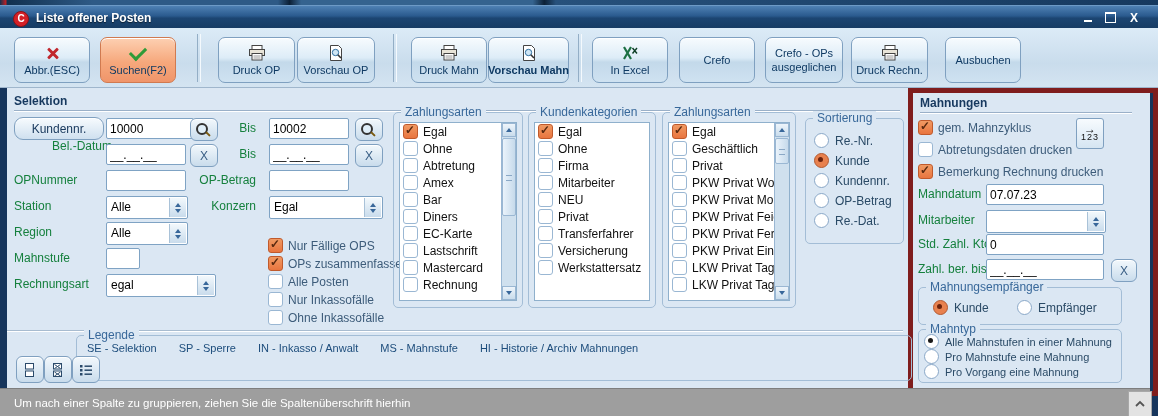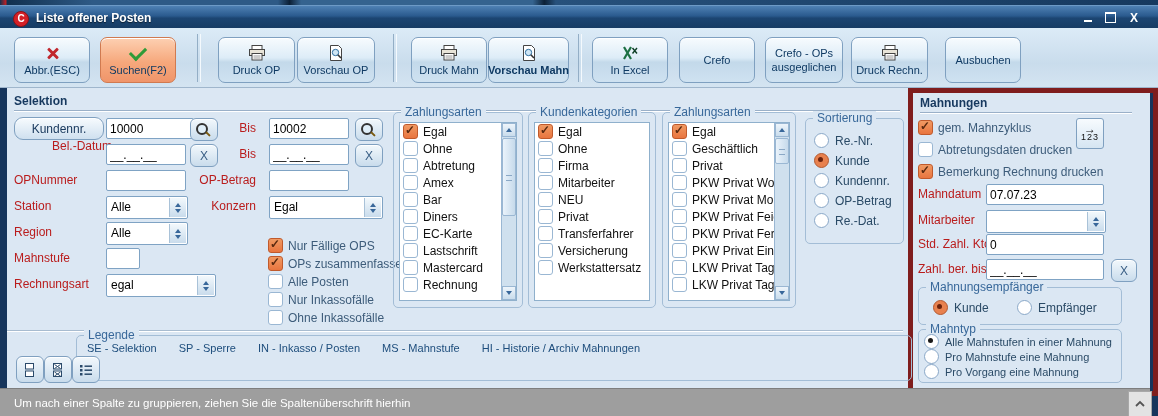--- a/index.html
+++ b/index.html
@@ -44,21 +44,21 @@
   .ic-check{width:13px;height:7px;border-left:3px solid #2f9b38;border-bottom:3px solid #2f9b38;transform:rotate(-45deg);margin-top:-3px;}
 
   
   .sechead{font-weight:bold;color:#16385e;font-size:12px;border-bottom:1px solid #9ab0c8;box-shadow:0 1px 0 #fff;padding-bottom:2px;white-space:nowrap;}
 
   
   .frame-left{left:0;top:88px;width:7px;height:300px;background:#16355c;}
   .frame-right{left:1150px;top:88px;width:8px;height:328px;background:#16355c;}
   .body{left:7px;top:88px;width:1143px;height:300px;background:#dbe7f3;}
 
-  .lbl{position:absolute;font-size:12px;color:#b91c1c;white-space:nowrap;}
+  .lbl{position:absolute;font-size:12px;color:#15803d;white-space:nowrap;}
   .lbl2{text-align:right;}
   .tin{position:absolute;height:21px;border:1px solid #7fa3c4;border-radius:2px;background:#fff;
     font-family:"Liberation Sans",sans-serif;font-size:12px;color:#000;padding:1px 3px;box-sizing:border-box;outline:none;}
   .pillbtn{position:absolute;height:21px;border:1px solid #7fa0c0;border-radius:9px;
     background:linear-gradient(#f7fbfe,#cfe0ef);box-shadow:inset 0 1px 0 #fff;
     color:#1c3c60;font-size:12px;display:flex;align-items:center;justify-content:center;cursor:default;}
   .sbtn{position:absolute;width:26px;height:21px;border:1px solid #7fa0c0;border-radius:6px;
     background:linear-gradient(#f2f8fc,#c9dcec);box-shadow:inset 0 1px 0 #fff;
     display:flex;align-items:center;justify-content:center;cursor:default;}
   .mag{position:relative;width:8px;height:8px;border:2px solid #333;border-radius:50%;background:#dfeef8;margin:-2px 2px 0 -2px;}
@@ -561,21 +561,21 @@
       </div>
     </div>
 
     <div class="hsep" style="left:0;top:242px;width:896px;"></div>
 
     <div class="gbox" style="left:69px;top:247px;width:834px;height:44px;">
       <div class="gtitle">Legende</div>
       <div style="position:absolute;left:10px;top:6px;display:flex;gap:22px;font-size:11px;color:#1d4d7c;white-space:nowrap;">
         <span>SE - Selektion</span>
         <span>SP - Sperre</span>
-        <span>IN - Inkasso / Posten</span>
+        <span>IN - Inkasso / Anwalt</span>
         <span>MS - Mahnstufe</span>
         <span>HI - Historie / Archiv Mahnungen</span>
       </div>
     </div>
 
     <div class="minibtn" style="left:9px;top:268px;">
       <svg width="12" height="16" viewBox="0 0 12 16">
           <rect x="1.5" y="1.5" width="8" height="5.5" fill="#fff" stroke="#2a4a6a"></rect>
           <rect x="1.5" y="9" width="8" height="5.5" fill="#fff" stroke="#2a4a6a"></rect>
         </svg>

